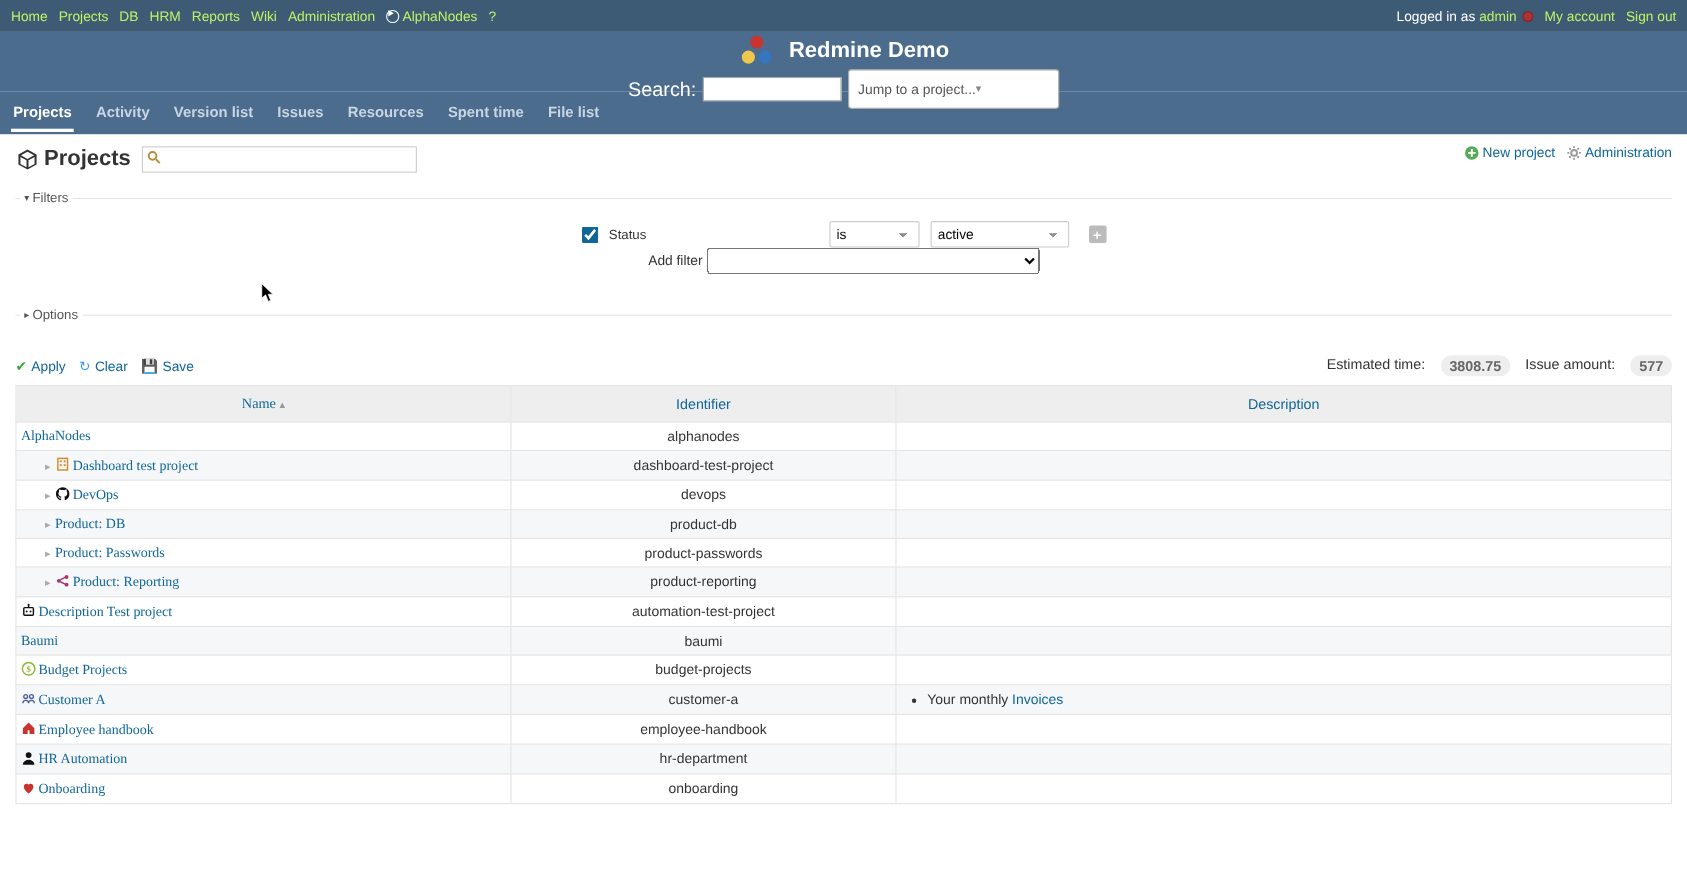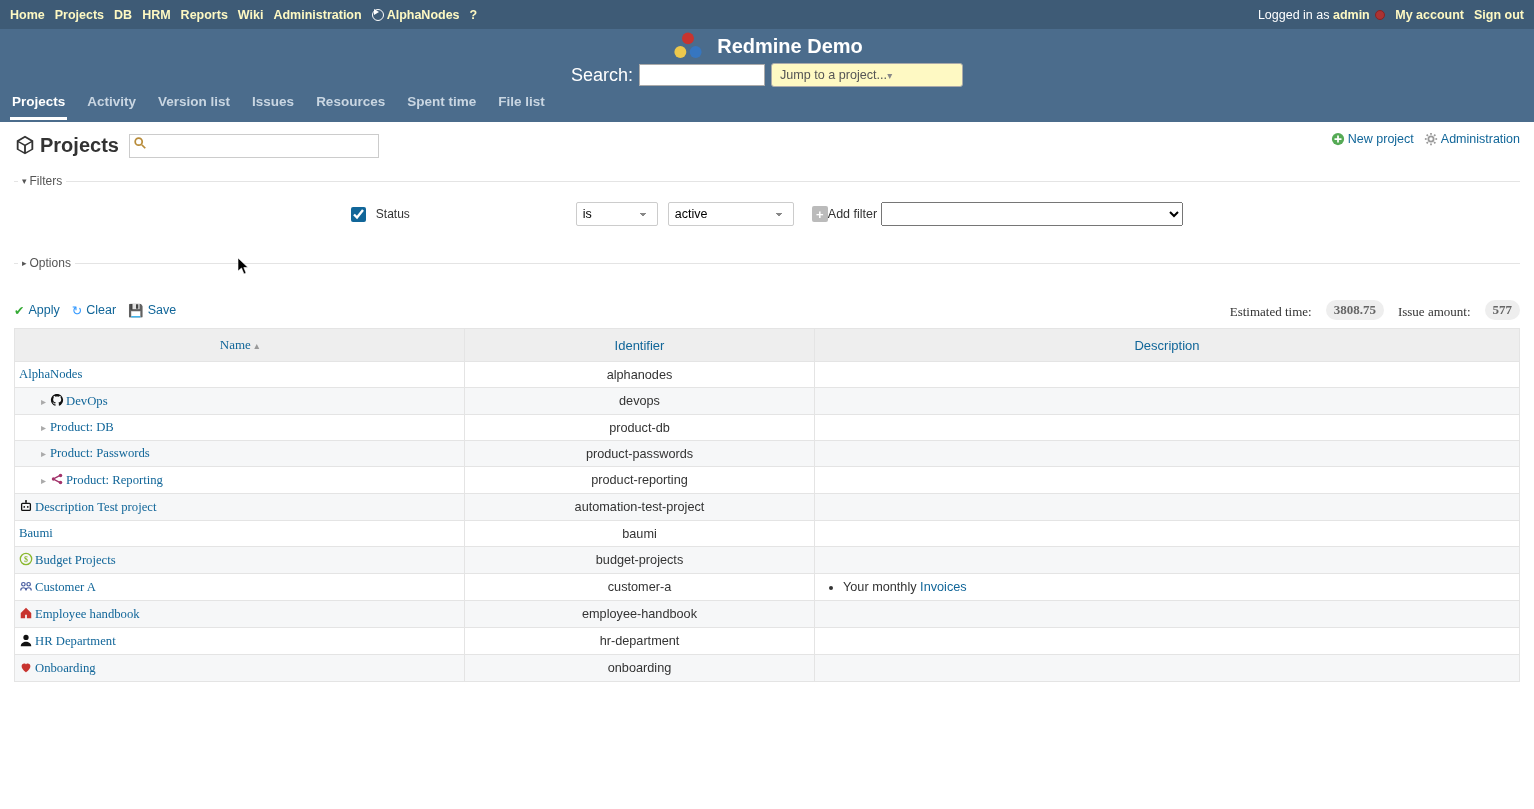--- a/index.html
+++ b/index.html
@@ -1,29 +1,29 @@
 <!DOCTYPE html>
 <html><head>
 <meta charset="utf-8">
 <style>
 * { box-sizing: border-box; margin: 0; padding: 0; }
 body { font-family: Verdana, Arial, sans-serif; font-size: 12px; color: #333; background: #fff; width: 1534px; }
 a { color: #169; text-decoration: none; }
 
 #top-menu { background: #3e5b76; color: #fff; height: 29px; font-size: 12.5px; font-weight: bold; padding: 0 10px; display: flex; align-items: center; justify-content: space-between; }
 #top-menu ul { list-style: none; display: flex; gap: 10px; }
-#top-menu a { color: #fef9c3; font-weight: bold; }
+#top-menu a { color: #bef264; font-weight: normal; }
 
 #header { background: #4b6c8c; color: #fff; padding: 0 10px; height: 54px; display: flex; align-items: center; justify-content: space-between; flex-direction: column; }
 #header .logo { width: 34px; height: 34px; margin-right: 12px; }
 #header h1 { font-size: 20px; font-weight: bold; color: #fff; }
 #quick-search { display: flex; align-items: center; gap: 6px; }
 #quick-search label { color: #fff; font-size: 18px; }
 #quick-search input[type=text] { width: 126px; height: 22px; border: 1px solid #aaa; padding: 0 4px; }
-#project-jump { width: 192px; height: 24px; border: 1px solid #aaa; border-radius: 3px; background: #fef9c3; display: flex; align-items: center; padding: 0 8px; color: #555; font-size: 12.6px; cursor: pointer; }
+#project-jump { width: 192px; height: 36px; border: 1px solid #aaa; border-radius: 3px; background: #ffffff; display: flex; align-items: center; padding: 0 8px; color: #555; font-size: 12.6px; cursor: pointer; }
 #project-jump .chev { color: #888; font-size: 10px; }
 
 #main-menu { background: #4b6c8c; padding: 0 10px; height: 39px; display: flex; align-items: center; }
 #main-menu ul { list-style: none; display: flex; gap: 18px; }
 #main-menu a { color: #c9d6e2; font-weight: bold; font-size: 13.5px; padding: 8px 2px; display: inline-block; }
 #main-menu a.selected { color: #fff; border-bottom: 3px solid #fff; }
 
 #content { padding: 10px 14px; }
 #content-header { display: flex; justify-content: space-between; align-items: flex-start; }
 #content-header h2 { font-size: 20px; font-weight: bold; display: flex; align-items: center; gap: 4px; }
@@ -33,37 +33,37 @@
 .search-wrap .mag { position: absolute; left: 4px; top: 4px; width: 14px; height: 14px; color: #b88c3a; }
 
 .contextual { display: flex; align-items: center; gap: 10px; }
 .contextual a { display: flex; align-items: flex-start; gap: 3px; font-size: 12.5px; }
 .ico16 { width: 14px; height: 14px; }
 
 fieldset.filters { border: 1px solid #e4e4e4; border-width: 1px 0 0 0; margin: 16px 0 0 0; padding: 8px 4px; position: relative; }
 fieldset.filters legend { padding: 0 4px; color: #555; font-size: 12px; cursor: pointer; display: flex; align-items: center; gap: 3px; }
 fieldset.filters legend .tri { font-size: 9px; }
 
-.filter-row { display: flex; align-items: center; justify-content: center; margin: 6px 0; }
+.filter-row { display: flex; align-items: center; justify-content: flex-start; margin: 6px 0; flex-direction: column; }
 .filter-left { display: flex; align-items: center; gap: 10px; }
 .filter-left input[type=checkbox] { accent-color: #169; width: 15px; height: 15px; }
 .filter-left label { min-width: 190px; }
 .filter-left select { height: 24px; border: 1px solid #ccc; background: #fff; padding: 0 22px 0 6px; font-size: 12.5px; border-radius: 2px; appearance: none; background-image: linear-gradient(45deg, transparent 50%, #888 50%), linear-gradient(135deg, #888 50%, transparent 50%); background-position: calc(100% - 14px) 10px, calc(100% - 10px) 10px; background-size: 4px 4px, 4px 4px; background-repeat: no-repeat; }
 .sel-op { width: 82px; }
 .sel-val { width: 126px; }
 .plus-btn { width: 16px; height: 16px; background: #bbb; color: #fff; display: inline-flex; align-items: center; justify-content: center; font-weight: bold; font-size: 13px; border-radius: 2px; cursor: pointer; margin-left: 8px; }
 
 .filter-right { display: flex; align-items: center; gap: 4px; }
 .filter-right label { font-size: 12.5px; }
 .sel-addfilter { width: 302px; height: 24px; }
 
 .buttons-row { display: flex; justify-content: space-between; align-items: center; margin: 14px 0 8px; }
 .buttons-row .left { display: flex; gap: 12px; }
 .buttons-row .left a { display: flex; align-items: center; gap: 4px; font-size: 12.5px; }
-.buttons-row .right { display: flex; gap: 14px; align-items: flex-end; font-size: 13px; font-family: Liberation Serif, serif; }
+.buttons-row .right { display: flex; gap: 14px; align-items: flex-start; font-size: 13px; }
 .badge { background: #eee; border-radius: 10px; padding: 2px 8px; font-weight: bold; color: #666; }
 
 table.list { width: 100%; border-collapse: collapse; border: 1px solid #e4e4e4; }
 table.list th { background: #eee; padding: 8px 4px; border: 1px solid #e4e4e4; font-weight: normal; text-align: center; }
 table.list th a { color: #169; font-size: 13px; font-weight: normal; }
 table.list td { border: 1px solid #e4e4e4; padding: 5px 4px; font-size: 12.7px; vertical-align: middle; }
 table.list tr:nth-child(even) td { background: #f6f7f8; }
 .col-name { width: 450px; text-align: left; font-family: Liberation Serif, serif; }
 .col-ident { width: 350px; text-align: center; }
 .col-desc { text-align: left; padding-left: 30px; }
@@ -236,20 +236,31 @@
       </tr>
     </thead>
     <tbody id="rows">
         <tr>
     <td class="col-name"><a href="#">AlphaNodes</a></td>
     <td class="col-ident">alphanodes</td>
     <td class="col-desc"></td>
         </tr>
         <tr>
     <td class="col-name"><span class="indent1"><span class="expander">▸</span><svg class="row-icon" viewBox="0 0 16 16">
+                <rect x="3" y="2" width="10" height="12" fill="none" stroke="#d08c2a" stroke-width="1.5"></rect>
+                <rect x="5" y="4" width="2" height="2" fill="#d08c2a"></rect>
+                <rect x="9" y="4" width="2" height="2" fill="#d08c2a"></rect>
+                <rect x="5" y="8" width="2" height="2" fill="#d08c2a"></rect>
+                <rect x="9" y="8" width="2" height="2" fill="#d08c2a"></rect>
+              </svg><a href="#">Dashboard test project</a></span></td>
+    <td class="col-ident">dashboard-test-project</td>
+    <td class="col-desc"></td>
+        </tr>
+        <tr>
+    <td class="col-name"><span class="indent1"><span class="expander">▸</span><svg class="row-icon" viewBox="0 0 16 16">
                 <path fill="#111" d="M8 1C4.1 1 1 4.1 1 8c0 3.1 2 5.7 4.8 6.6.3.1.5-.2.5-.4v-1.4c-2 .4-2.4-.9-2.4-.9-.3-.8-.8-1-.8-1-.6-.4 0-.4 0-.4.7 0 1.1.7 1.1.7.6 1.1 1.7.8 2.1.6.1-.5.3-.8.5-1-1.6-.2-3.2-.8-3.2-3.5 0-.8.3-1.4.7-1.9-.1-.2-.3-.9.1-1.9 0 0 .6-.2 2 .7.6-.2 1.2-.2 1.8-.2s1.2.1 1.8.2c1.4-.9 2-.7 2-.7.4 1 .1 1.7.1 1.9.5.5.7 1.1.7 1.9 0 2.7-1.7 3.3-3.2 3.5.3.2.5.7.5 1.3v2c0 .2.1.4.5.4C13 13.7 15 11.1 15 8c0-3.9-3.1-7-7-7z"></path>
               </svg><a href="#">DevOps</a></span></td>
     <td class="col-ident">devops</td>
     <td class="col-desc"></td>
         </tr>
         <tr>
     <td class="col-name"><span class="indent1"><span class="expander">▸</span><a href="#">Product: DB</a></span></td>
     <td class="col-ident">product-db</td>
     <td class="col-desc"></td>
         </tr>
@@ -310,21 +321,21 @@
     <td class="col-name"><svg class="row-icon" viewBox="0 0 16 16">
               <path d="M2 8 8 2l6 6v6H9v-4H7v4H2z" fill="#c8342f"></path>
             </svg><a href="#">Employee handbook</a></td>
     <td class="col-ident">employee-handbook</td>
     <td class="col-desc"></td>
         </tr>
         <tr>
     <td class="col-name"><svg class="row-icon" viewBox="0 0 16 16">
               <circle cx="8" cy="5" r="3" fill="#111"></circle>
               <path d="M2 15c0-3 3-5 6-5s6 2 6 5z" fill="#111"></path>
-            </svg><a href="#">HR Department</a></td>
+            </svg><a href="#">HR Automation</a></td>
     <td class="col-ident">hr-department</td>
     <td class="col-desc"></td>
         </tr>
         <tr>
     <td class="col-name"><svg class="row-icon" viewBox="0 0 16 16">
               <path d="M8 14s-5-3.5-5-7c0-1.7 1.3-3 3-3 1.1 0 1.7.6 2 1 .3-.4.9-1 2-1 1.7 0 3 1.3 3 3 0 3.5-5 7-5 7z" fill="#c8342f"></path>
             </svg><a href="#">Onboarding</a></td>
     <td class="col-ident">onboarding</td>
     <td class="col-desc"></td>
         </tr>

